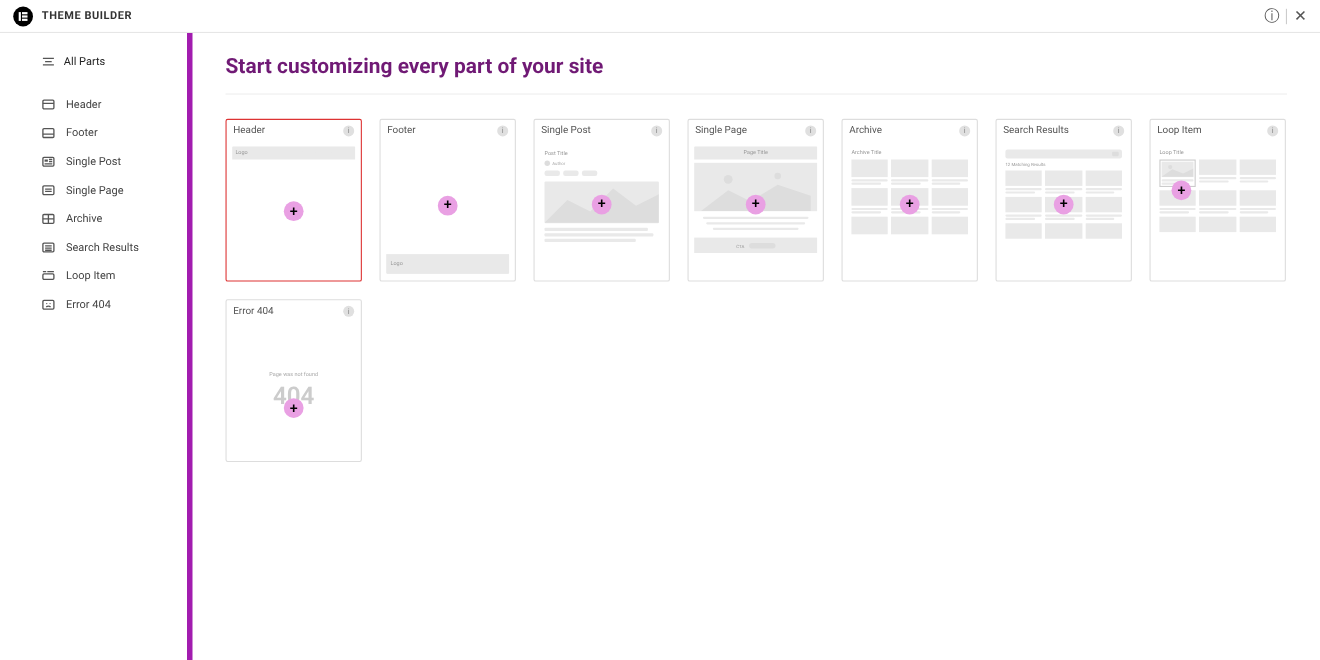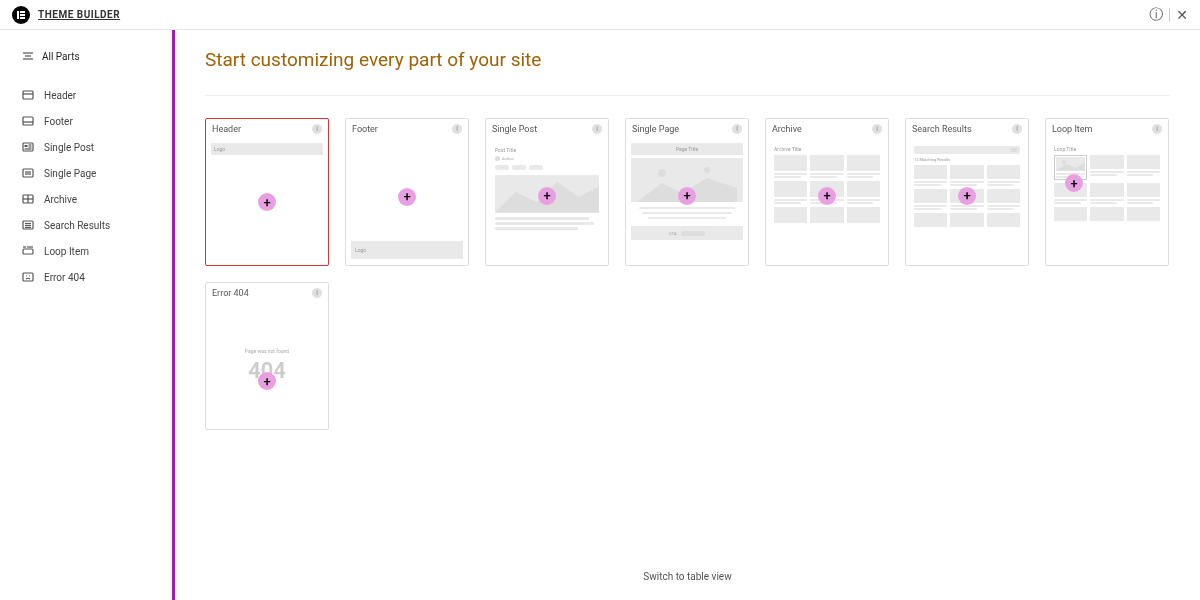--- a/index.html
+++ b/index.html
@@ -1,34 +1,34 @@
 <!DOCTYPE html>
 <html><head>
 <meta charset="utf-8">
 <style>
   * { box-sizing: border-box; margin: 0; padding: 0; }
   body { font-family: -apple-system, BlinkMacSystemFont, "Segoe UI", Roboto, Arial, sans-serif; background: #fff; color: #333; }
   .topbar { height: 30px; border-bottom: 1px solid #e6e6e6; display: flex; align-items: center; padding: 0 12px; justify-content: space-between; }
-  .topbar-left { display: flex; align-items: center; gap: 8px; text-decoration: underline; }
+  .topbar-left { display: flex; align-items: center; gap: 8px; }
   .logo { width: 18px; height: 18px; background: #000; border-radius: 50%; display: flex; align-items: center; justify-content: center; color: #fff; font-size: 10px; font-weight: bold; }
   .logo svg { width: 10px; height: 10px; fill: #fff; }
   .topbar-title { font-size: 10px; font-weight: 700; letter-spacing: 0.5px; }
   .topbar-right { display: flex; align-items: center; gap: 6px; color: #555; }
   .topbar-right span { cursor: pointer; font-size: 14px; }
   .divider-v { width: 1px; height: 14px; background: #ccc; }
   .layout { display: flex; height: calc(600px - 30px); }
-  .sidebar { width: 175px; border-right: 3px solid #a21caf; padding: 10px 0; }
+  .sidebar { width: 175px; border-right: 5px solid #a21caf; padding: 10px 16px; }
   .all-parts { display: flex; align-items: center; gap: 8px; padding: 10px 20px 20px 22px; font-size: 10px; color: #222; cursor: pointer; }
   .sidebar-heading { font-size: 9px; color: #999; letter-spacing: 0.4px; padding: 6px 18px; }
   .nav-item { display: flex; align-items: center; gap: 10px; padding: 7px 22px; font-size: 10px; color: #444; cursor: pointer; }
   .nav-icon { width: 12px; height: 12px; display: flex; align-items: center; justify-content: center; color: #666; }
   .nav-icon svg { width: 12px; height: 12px; fill: none; stroke: #555; stroke-width: 1.2; }
   .main { flex: 1; padding: 18px 30px 10px 30px; display: flex; flex-direction: column; overflow: auto; }
   .back-link { font-size: 10px; color: #444; cursor: pointer; margin-bottom: 10px; padding-top: 2px; }
-  .page-title { font-size: 19px; font-weight: 400; color: #a16207; padding-bottom: 24px; border-bottom: 1px solid #eee; }
+  .page-title { font-size: 19px; font-weight: 700; color: #701a75; padding-bottom: 14px; border-bottom: 1px solid #eee; }
   .cards { display: flex; flex-wrap: wrap; gap: 16px; padding-top: 22px; }
   .card { width: 124px; height: 148px; border: 1px solid #ddd; border-radius: 2px; display: flex; flex-direction: column; cursor: pointer; background: #fff; }
   .card.selected { border: 1px solid #d33; }
   .card-head { display: flex; align-items: center; justify-content: space-between; padding: 5px 6px; font-size: 9px; color: #555; }
   .info-dot { width: 10px; height: 10px; border-radius: 50%; background: #e0e0e0; display: flex; align-items: center; justify-content: center; font-size: 7px; color: #888; }
   .card-body { flex: 1; position: relative; padding: 4px 5px 6px 5px; }
   .preview { width: 100%; height: 100%; border-radius: 1px; position: relative; overflow: hidden; }
   .plus { position: absolute; width: 18px; height: 18px; border-radius: 50%; background: #e9a0e3; display: flex; align-items: center; justify-content: center; color: #000; font-size: 13px; font-weight: 500; }
   
   .ph-bar { background: #e9e9e9; }
@@ -450,15 +450,14 @@
           <div class="preview" style="display:flex;flex-direction:column;align-items:center;justify-content:center;height:100%;">
             <div style="font-size:5px;color:#aaa;margin-bottom:4px;">Page was not found</div>
             <div style="font-size:22px;font-weight:600;color:#ccc;">404</div>
           </div>
           <div class="plus" style="left:50%;top:62%;transform:translate(-50%,-50%);">+</div>
         </div>
       </div>
 
     </div>
 
-    <div class="footer-link">Switch to table view</div>
   </div>
 </div>
 
 </body></html>

